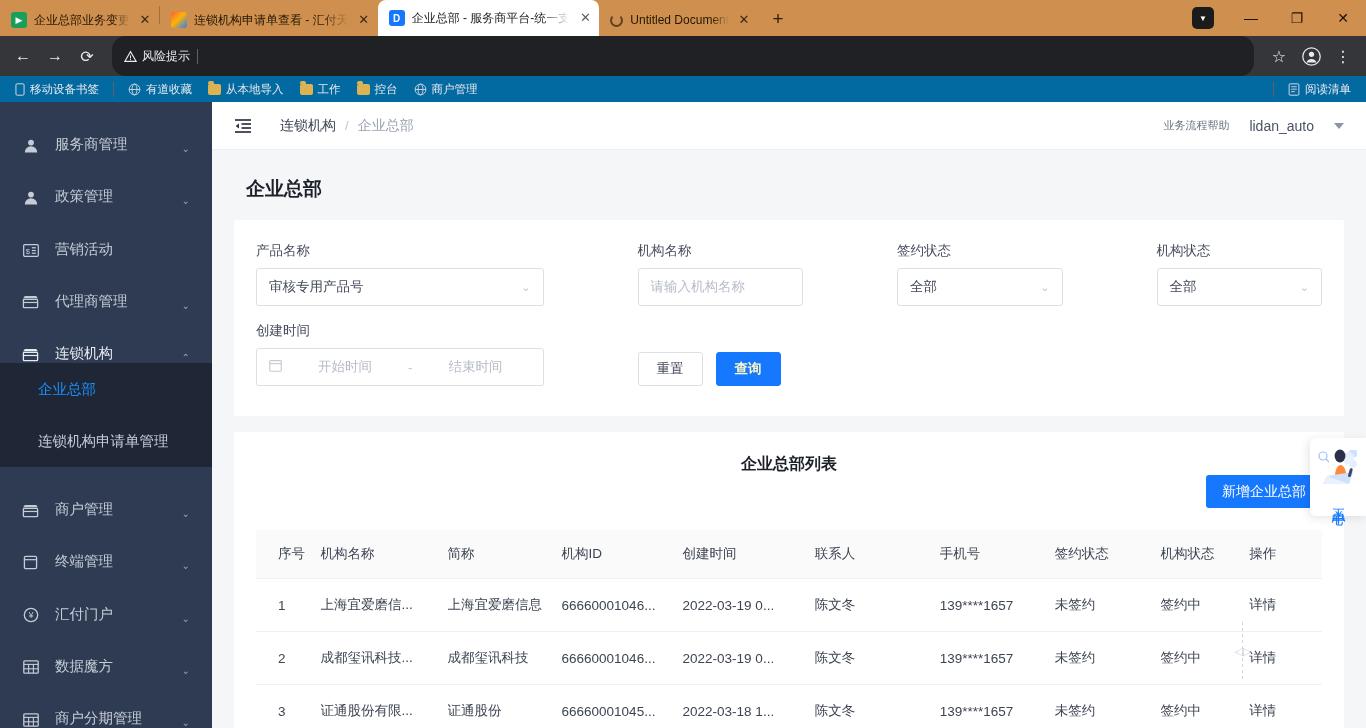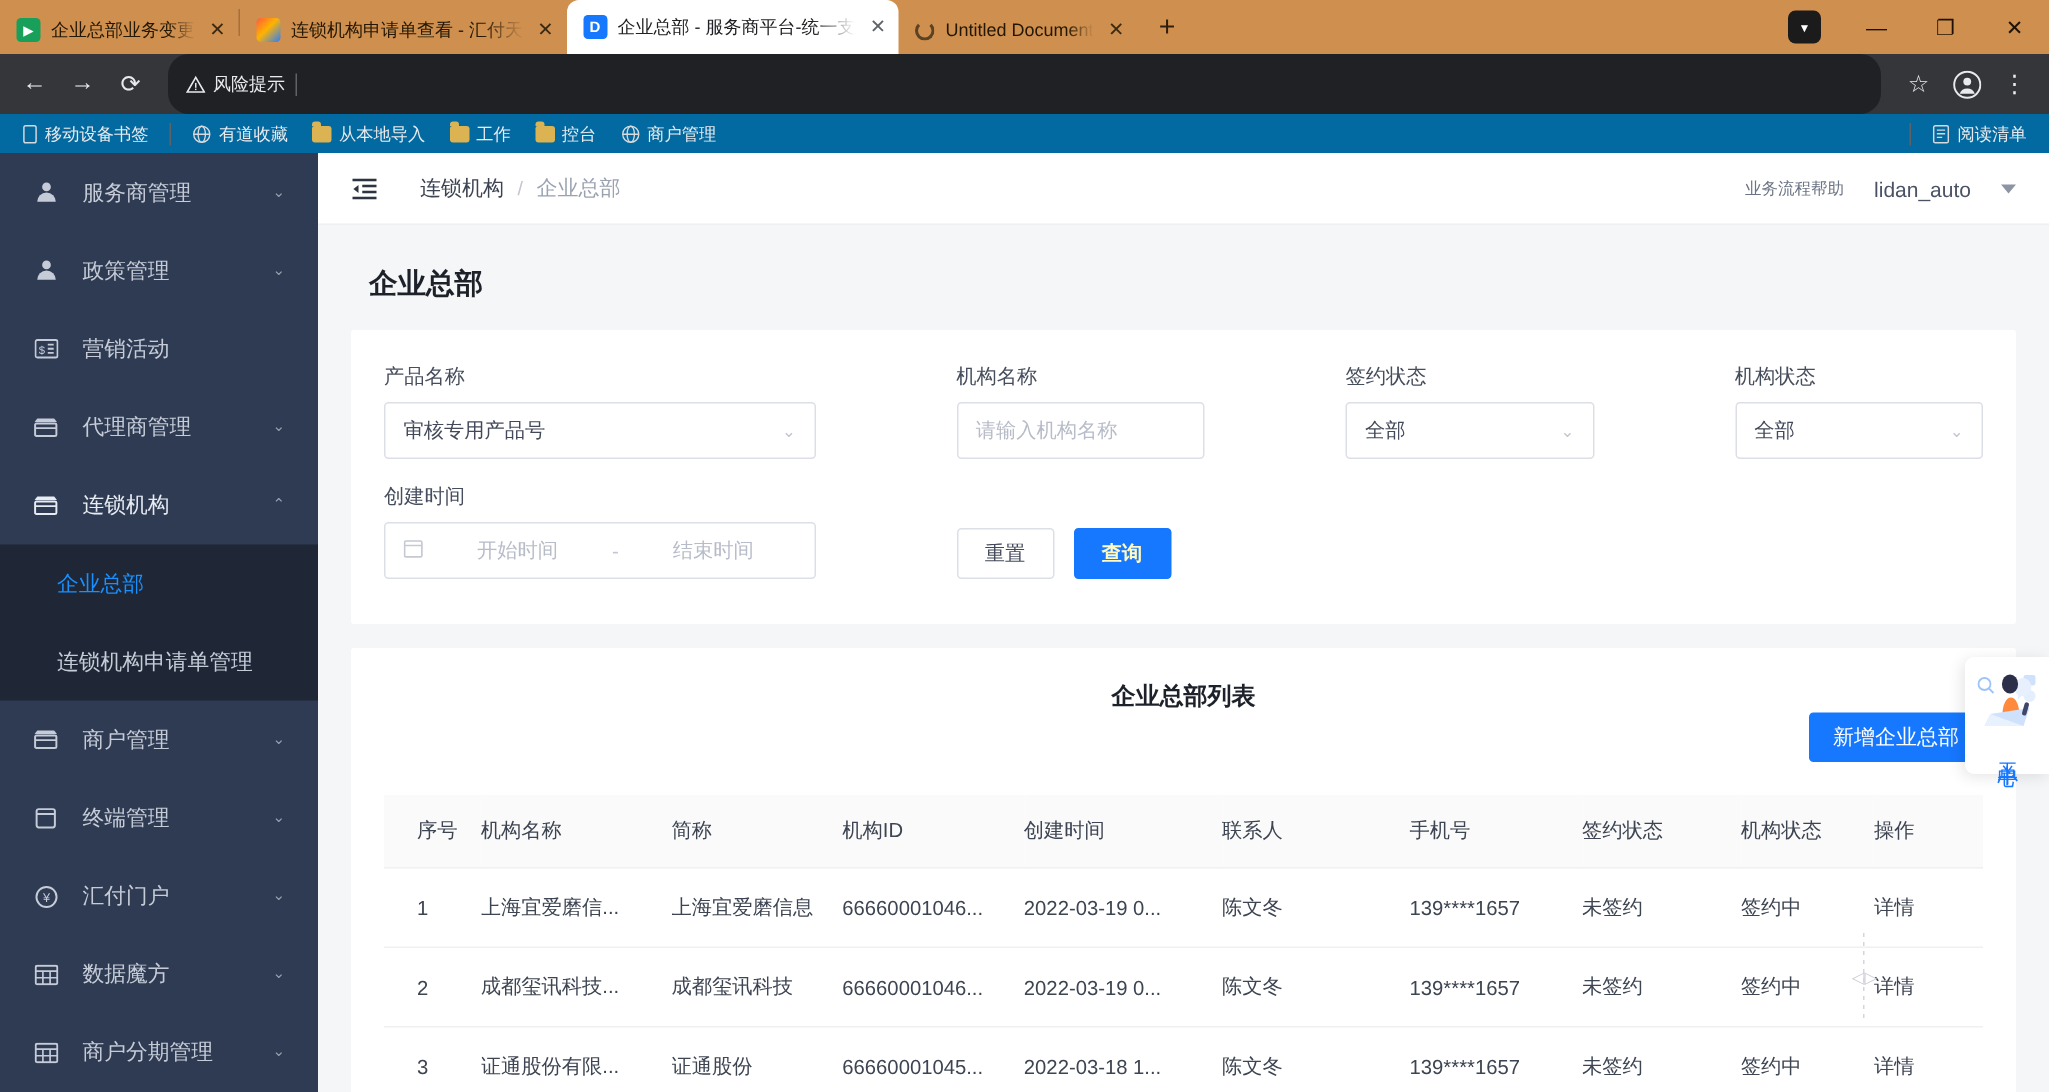--- a/index.html
+++ b/index.html
@@ -91,21 +91,21 @@
   .bm-right { margin-left: auto; display: flex; align-items: center; gap: 2px; }
 
   
   .app { flex: 1; display: flex; overflow: hidden; background: #f0f2f5; }
 
   .sidebar {
     width: 212px; background: #2f3b52; flex: none; overflow: hidden;
     display: flex; flex-direction: column;
   }
   .nav-item {
-    height: 56px; display: flex; align-items: center; padding: 0 22px;
+    height: 56px; display: flex; align-items: flex-end; padding: 0 22px;
     color: #c5ccd8; font-size: 14.5px; gap: 16px; position: relative;
   }
   .nav-icon { width: 17px; height: 17px; flex: none; display: flex; align-items: center; justify-content: center; color: #c5ccd8; }
   .nav-label { flex: 1; white-space: nowrap; }
   .nav-arrow { font-size: 10px; color: #97a1b1; flex: none; }
   .submenu { background: #1f2736; }
   .sub-item {
     height: 52px; display: flex; align-items: center; padding: 0 22px 0 38px;
     color: #c5ccd8; font-size: 14.5px; white-space: nowrap;
   }

